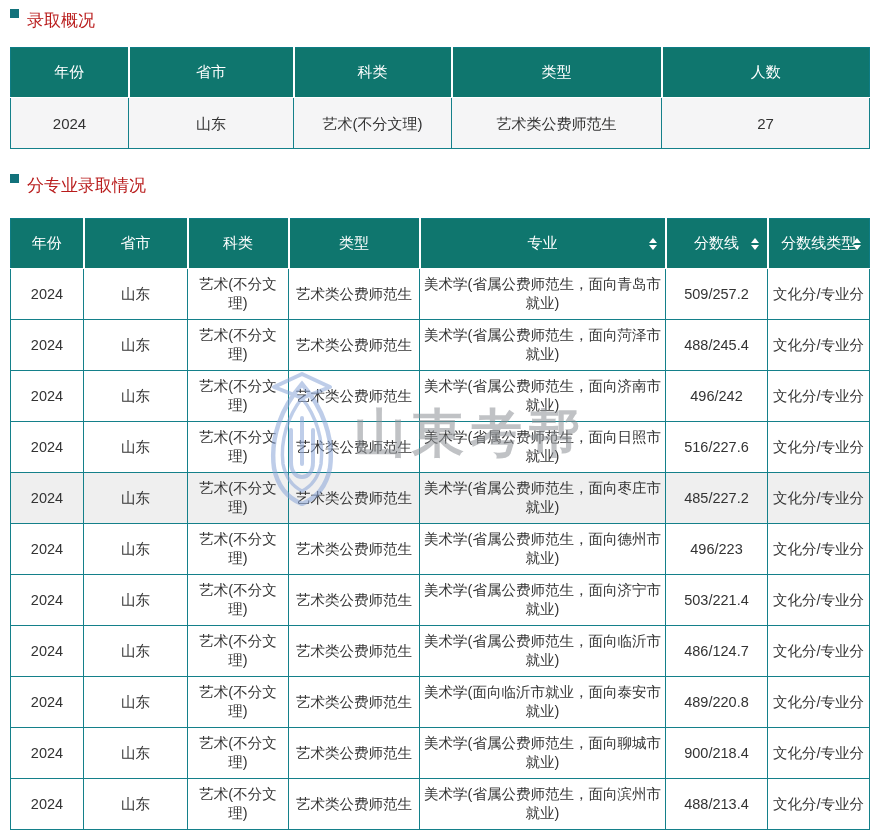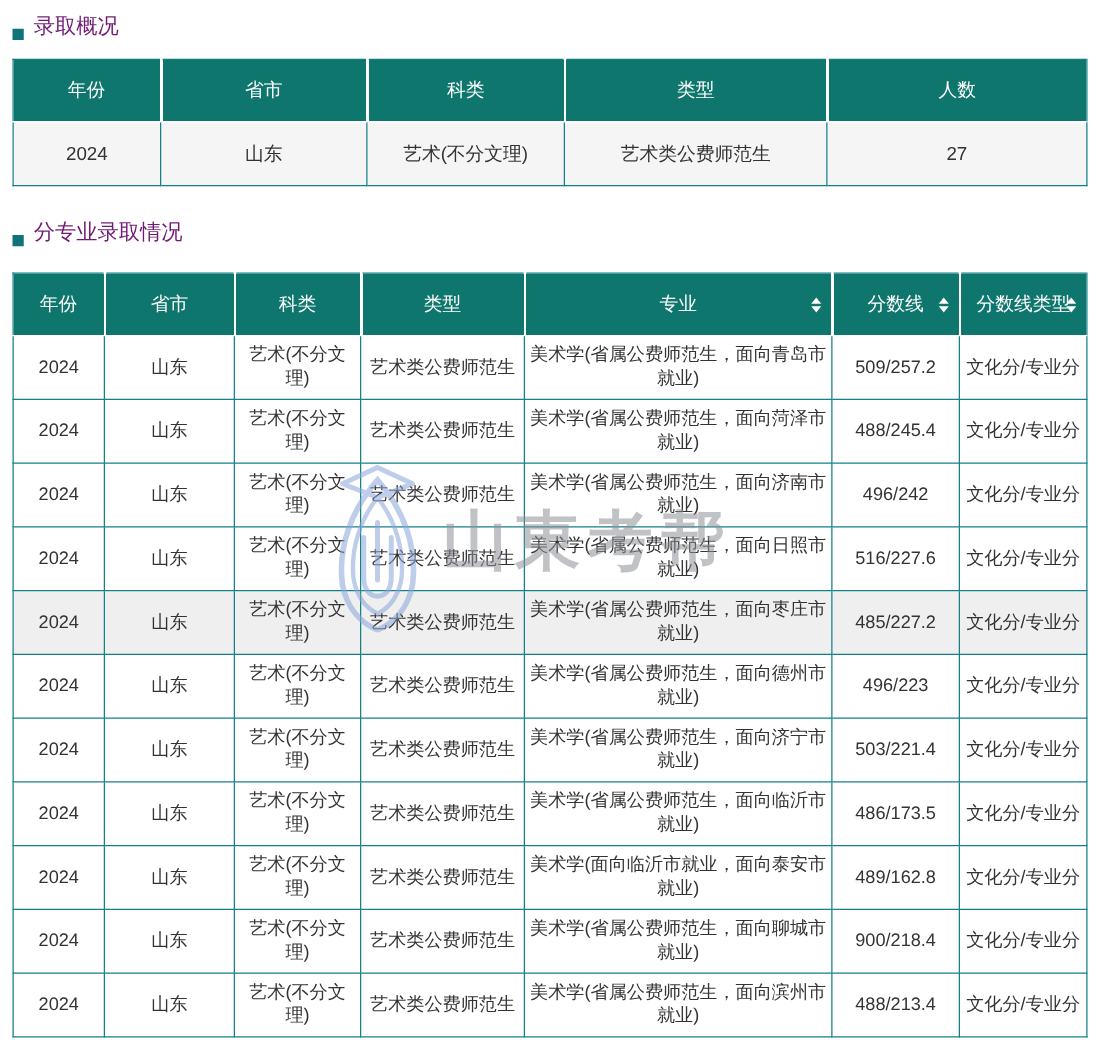--- a/index.html
+++ b/index.html
@@ -3,22 +3,22 @@
 <meta charset="utf-8">
 <style>
   * { margin: 0; padding: 0; box-sizing: border-box; }
   html, body { width: 879px; height: 832px; background: #ffffff; overflow: hidden; }
   body { font-family: "Liberation Sans", "DejaVu Sans", sans-serif; color: #333; position: relative; }
 
   .page { padding: 0 10px; position: relative; }
 
   
   .sec-title {
-    display: flex; align-items: flex-end; gap: 8px;
-    font-size: 17px; color: #701a75; font-weight: 400;
+    display: flex; align-items: flex-start; gap: 8px;
+    font-size: 17px; color: #b91c1c; font-weight: 400;
   }
   .sec-title.first { padding-top: 9px; margin-bottom: 15px; }
   .sec-title.second { padding-top: 25px; margin-bottom: 21px; }
   .bullet { width: 9px; height: 9px; background: #12727b; display: inline-block; flex: 0 0 auto; }
 
   
   table.tbl {
     width: 859px; border-collapse: collapse; table-layout: fixed;
     border: 1px solid #0e7c85;
   }
@@ -197,30 +197,30 @@
           <td>美术学(省属公费师范生，面向济宁市就业)</td>
           <td>503/221.4</td>
           <td>文化分/专业分</td>
         </tr>
         <tr>
           <td>2024</td>
           <td>山东</td>
           <td>艺术(不分文理)</td>
           <td>艺术类公费师范生</td>
           <td>美术学(省属公费师范生，面向临沂市就业)</td>
-          <td>486/173.5</td>
+          <td>486/124.7</td>
           <td>文化分/专业分</td>
         </tr>
         <tr>
           <td>2024</td>
           <td>山东</td>
           <td>艺术(不分文理)</td>
           <td>艺术类公费师范生</td>
           <td>美术学(面向临沂市就业，面向泰安市就业)</td>
-          <td>489/162.8</td>
+          <td>489/220.8</td>
           <td>文化分/专业分</td>
         </tr>
         <tr>
           <td>2024</td>
           <td>山东</td>
           <td>艺术(不分文理)</td>
           <td>艺术类公费师范生</td>
           <td>美术学(省属公费师范生，面向聊城市就业)</td>
           <td>900/218.4</td>
           <td>文化分/专业分</td>

